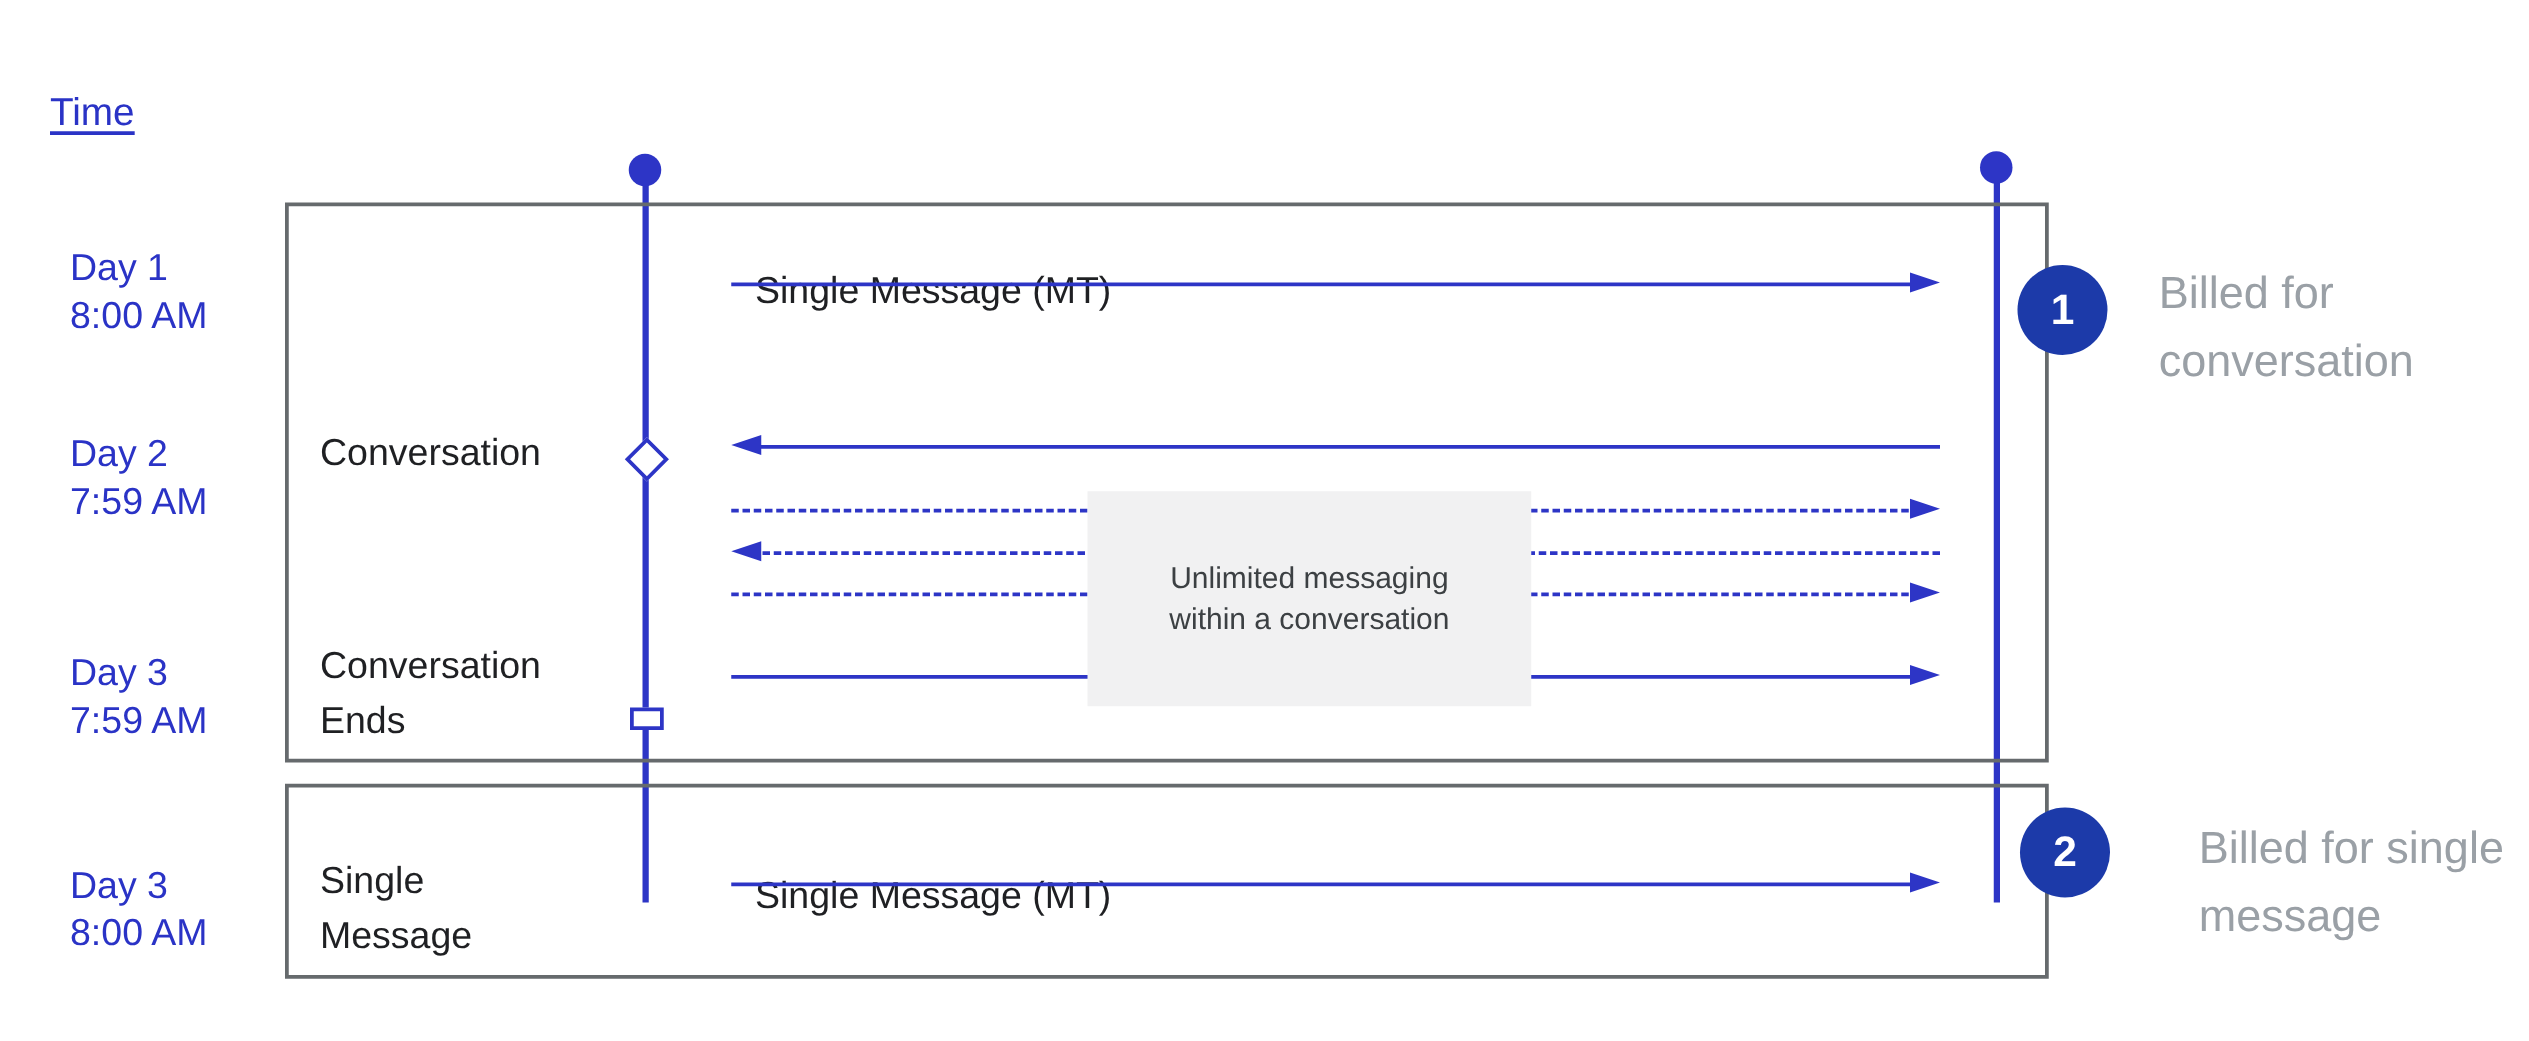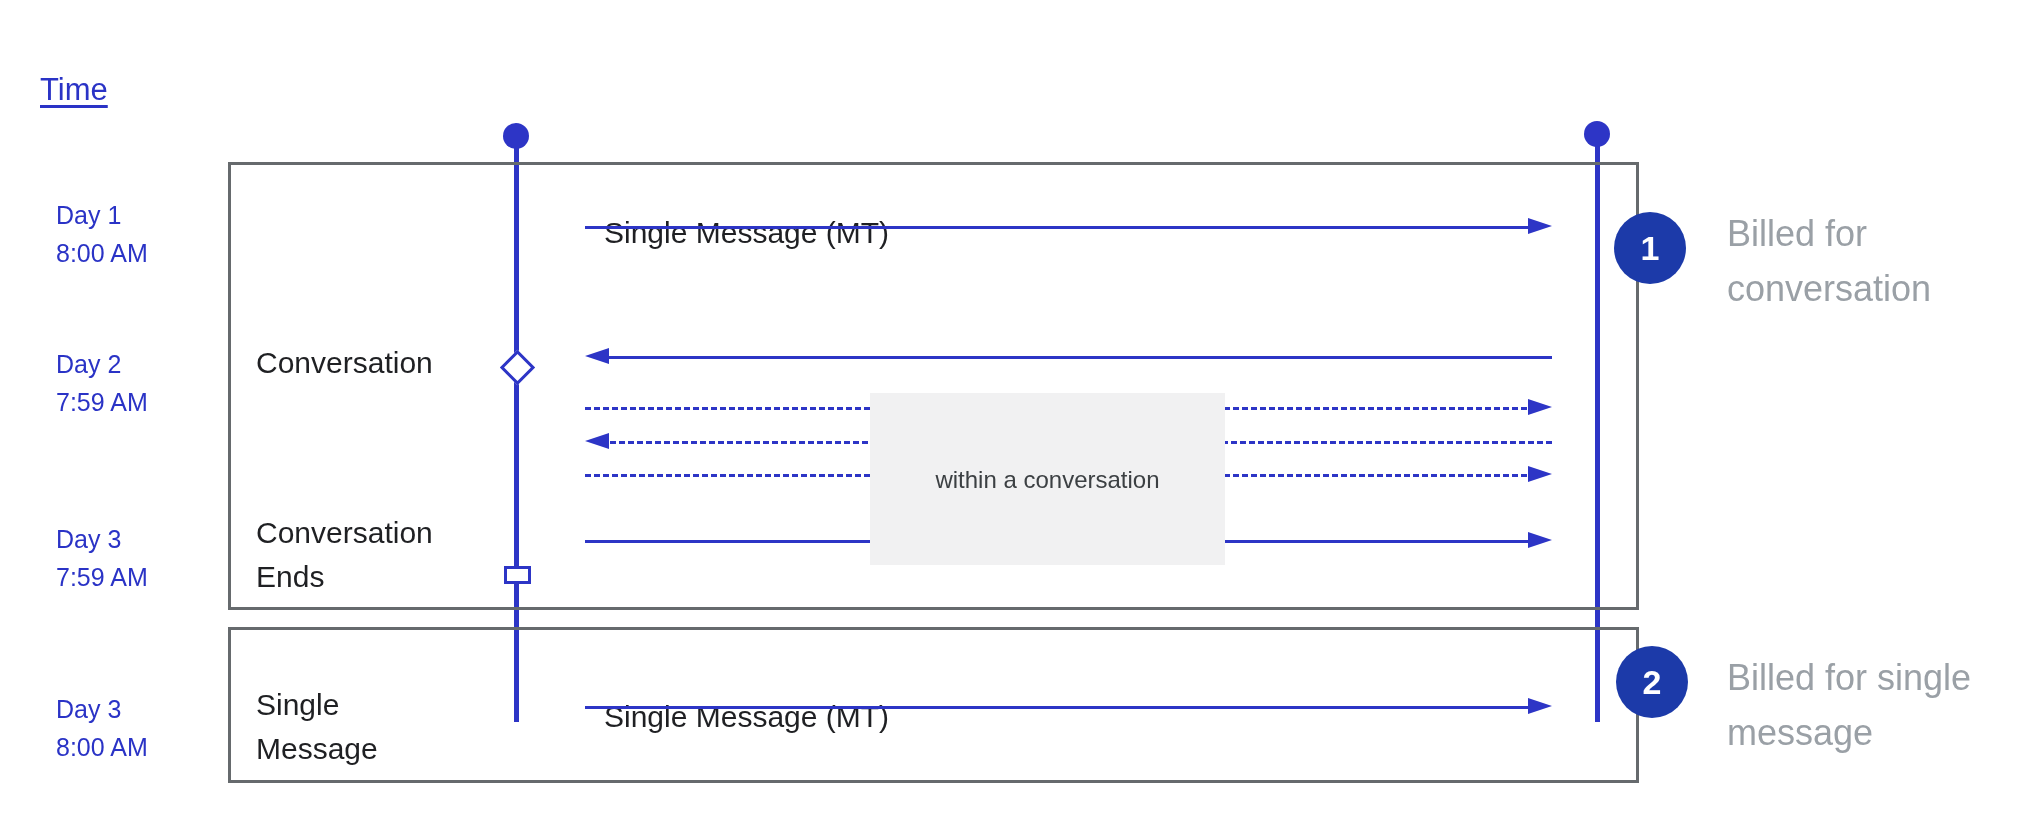--- a/index.html
+++ b/index.html
@@ -31,21 +31,21 @@
   .actor.blue{left:1440px;background:var(--bluebox);}
   .lifeline{position:absolute;width:5px;background:var(--line);z-index:1;}
   .lifeline.agent{left:514px;top:125px;height:597px;}
   .lifeline.user{left:1595px;top:124px;height:598px;}
   .dot{position:absolute;width:26px;height:26px;border-radius:50%;background:var(--line);z-index:2;}
   .dot.agent{left:503px;top:123px;}
   .dot.user{left:1584px;top:121px;}
   .frame{position:absolute;left:228px;width:1405px;border:3px solid var(--frame);z-index:3;background:transparent;}
   .frame.one{top:162px;height:442px;}
   .frame.two{top:627px;height:150px;}
-  .trow{position:absolute;left:56px;font-size:25px;color:var(--timeblue);line-height:38px;z-index:2;}
+  .trow{position:absolute;left:56px;font-size:30px;color:var(--timeblue);line-height:38px;z-index:2;}
   .blabel{position:absolute;left:256px;font-size:30px;color:var(--black);line-height:44px;z-index:2;}
   .msg-label{position:absolute;left:604px;font-size:30px;color:var(--black);z-index:2;margin-top:48px;}
   .arrow{position:absolute;left:585px;width:967px;height:0;z-index:2;}
   .arrow .line{position:absolute;top:-1px;border-top:3px solid var(--line);left:0;right:16px;}
   .arrow.to-left .line{left:16px;right:0;}
   .arrow .line.dashed{border-top-style:dashed;}
   .arrow .head-r{position:absolute;right:0;top:-9px;width:0;height:0;
     border-top:8px solid transparent;border-bottom:8px solid transparent;border-left:24px solid var(--line);}
   .arrow .head-l{position:absolute;left:0;top:-9px;width:0;height:0;
     border-top:8px solid transparent;border-bottom:8px solid transparent;border-right:24px solid var(--line);}
@@ -63,21 +63,21 @@
     border:3px solid var(--line);z-index:4;
   }
   .badge{
     position:absolute;width:72px;height:72px;border-radius:50%;background:var(--badge);color:#ffffff;
     display:flex;align-items:center;justify-content:center;font-size:34px;font-weight:bold;z-index:6;
   }
   .badge.one{left:1614px;top:212px;}
   .badge.two{left:1616px;top:646px;}
   .billed{position:absolute;left:1727px;font-size:36px;color:var(--graytext);line-height:55px;z-index:2;}
   .billed.one{top:206px;}
-  .billed.two{top:650px;}
+  .billed.two{top:650px;margin-left:32px;}
 </style>
 </head>
 <body>
 
 <div class="stage">
 
   <div class="time-label">Time</div>
 
 
   <div class="lifeline agent"></div>
@@ -140,20 +140,21 @@
     <div class="line dashed"></div>
     <div class="head-r"></div>
   </div>
 
   <div class="arrow" style="top:541px">
     <div class="line"></div>
     <div class="head-r"></div>
   </div>
 
   <div class="note">
+    <div>Unlimited messaging</div>
     <div>within a conversation</div>
   </div>
 
   <div class="marker-diamond"></div>
   <div class="marker-square"></div>
 
   <div class="msg-label" style="top:652px">Single Message (MT)</div>
   <div class="arrow" style="top:707px">
     <div class="line"></div>
     <div class="head-r"></div>

